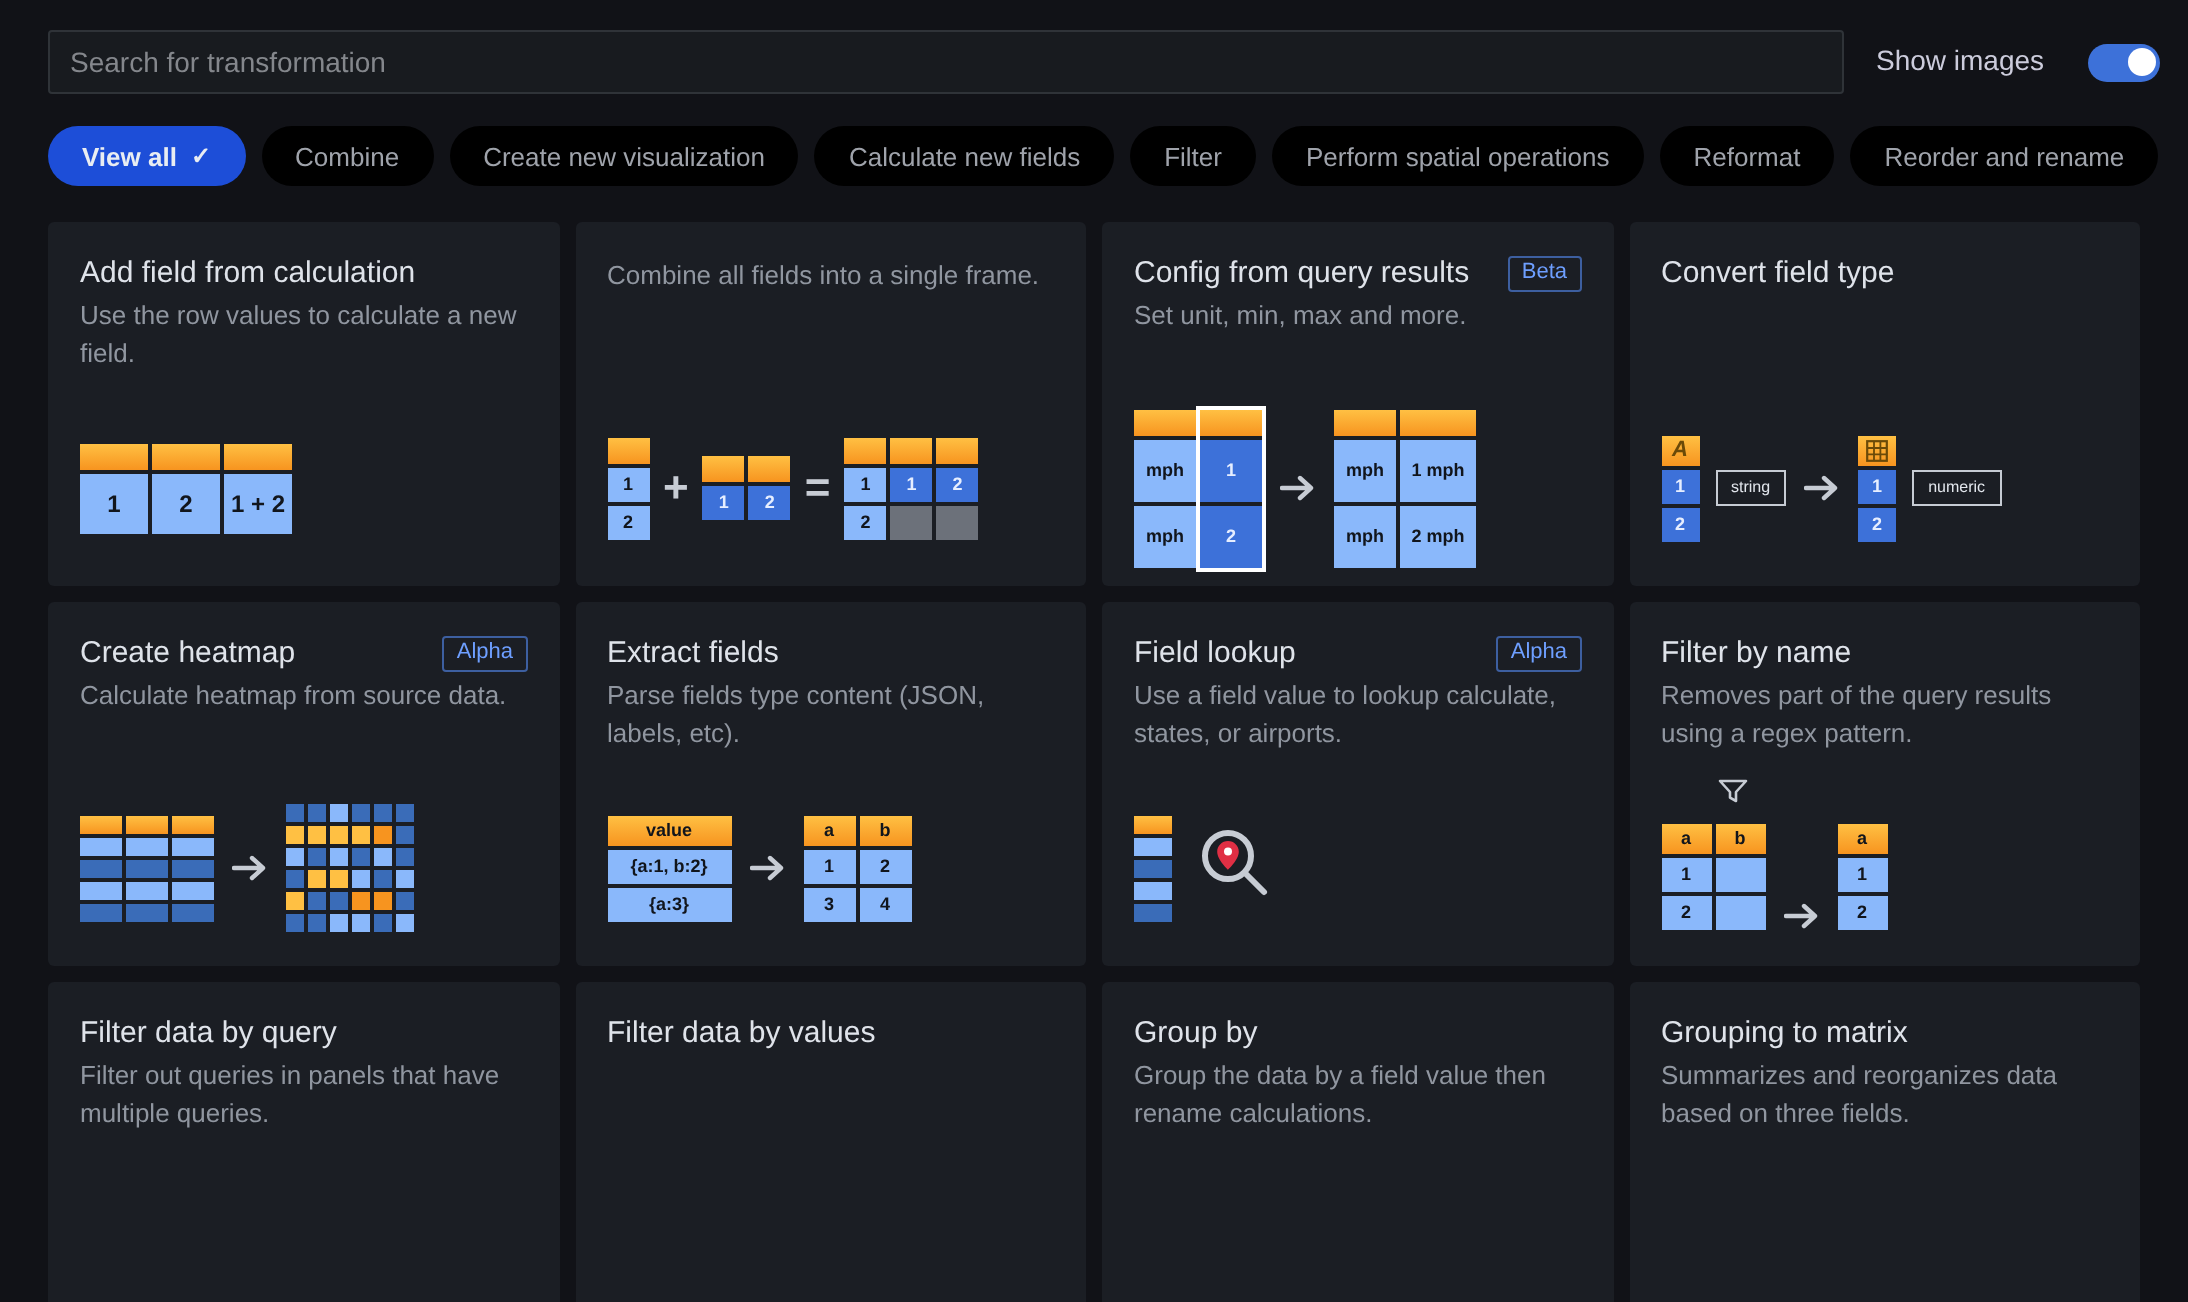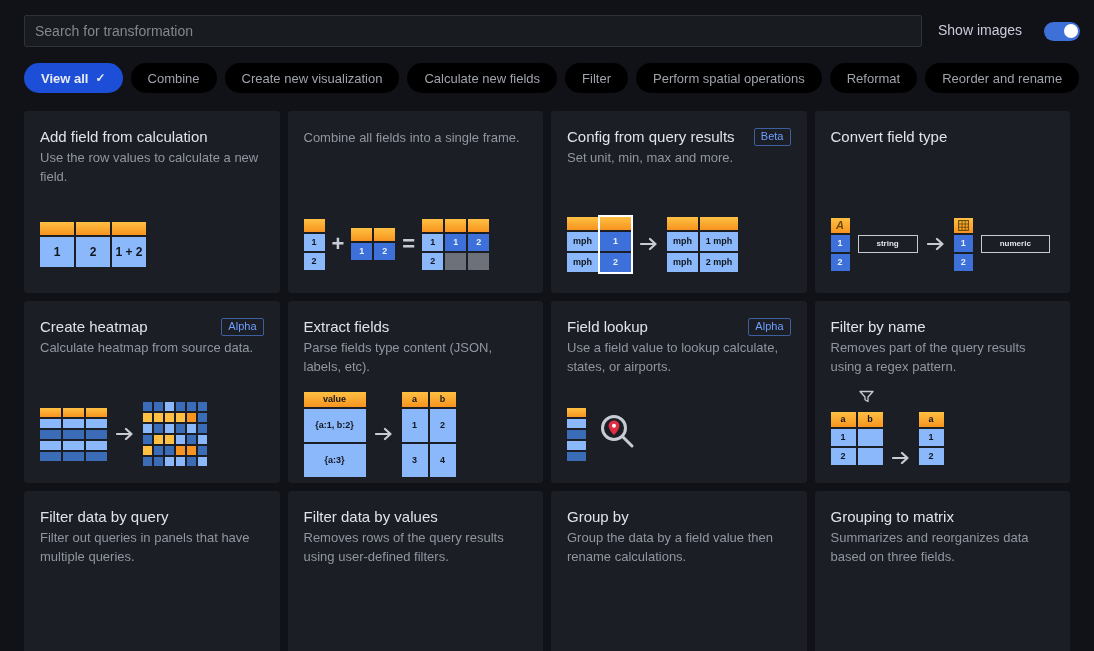--- a/index.html
+++ b/index.html
@@ -177,56 +177,56 @@
   }
   .arrow {
     margin: 0 9px;
     color: #c7ccd4;
     display: flex; align-items: center;
   }
   .arrow svg { display: block; }
   .tagbox {
     border: 1px solid #c7ccd4;
     color: #e2e6ec;
-    font-size: 8px; font-weight: bold;
-    padding: 4px 18px;
+    font-size: 8px; font-weight: normal;
+    padding: 4px 7px;
     line-height: 1;
     font-family: "Liberation Sans", sans-serif;
   }
 
   
   .c1 .cell { width: 34px; }
   .c1 .tall { height: 30px; font-size: 12px; }
 
   
   .c2 .cell { width: 21px; height: 17px; font-size: 9px; }
   .c2 .hdr { height: 13px; }
 
   
-  .c3 .cell { width: 31px; height: 19px; font-size: 9px; }
+  .c3 .cell { width: 31px; height: 31px; font-size: 9px; }
   .c3 .wide { width: 38px; }
   .c3 .hdr { height: 13px; }
   .c3 .outlined { outline: 2px solid #ffffff; }
 
   
   .c4 .cell { width: 19px; height: 17px; font-size: 9px; }
   .c4 .hdr { height: 15px; color:#6b4a08; font-style: italic; font-size:11px; }
 
   
   .hm-left .cell { width: 21px; height: 9px; }
   .hm-left .hdr { height: 9px; }
   .hm-grid { display: grid; grid-template-columns: repeat(6, 9px); gap: 2px; }
   .hm-grid div { width: 9px; height: 9px; }
   .hm-b1 { background: #3a6cb8; }
   .hm-b2 { background: #8ab8fb; }
   .hm-o1 { background: #ffc043; }
   .hm-o2 { background: #f7941f; }
 
   
-  .c6 .cell { height: 33px; font-size: 9px; }
+  .c6 .cell { height: 17px; font-size: 9px; }
   .c6 .wide { width: 62px; }
   .c6 .sm { width: 26px; }
   .c6 .hdr { height: 15px; }
 
   
   .c7 .cell { width: 19px; height: 9px; }
   .c7 .hdr { height: 9px; }
 
   
   .c8 .cell { width: 25px; height: 17px; font-size: 9px; }
@@ -573,21 +573,20 @@
       <div class="card-head">
         <div class="card-title">Filter data by query</div>
       </div>
       <div class="card-desc">Filter out queries in panels that have multiple queries.</div>
     </div>
 
     <div class="card">
       <div class="card-head">
         <div class="card-title">Filter data by values</div>
       </div>
-      <div class="card-desc">Removes rows of the query results using user-defined filters.</div>
     </div>
 
     <div class="card">
       <div class="card-head">
         <div class="card-title">Group by</div>
       </div>
       <div class="card-desc">Group the data by a field value then rename calculations.</div>
     </div>
 
     <div class="card">

